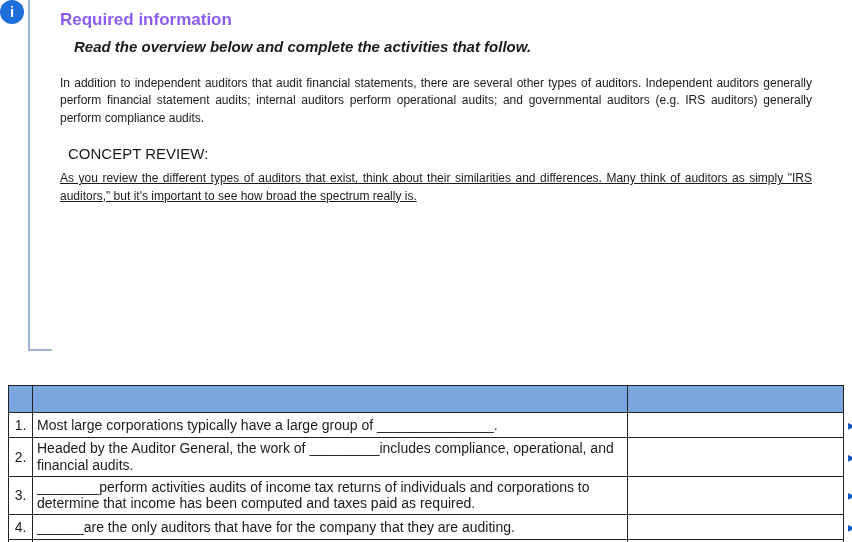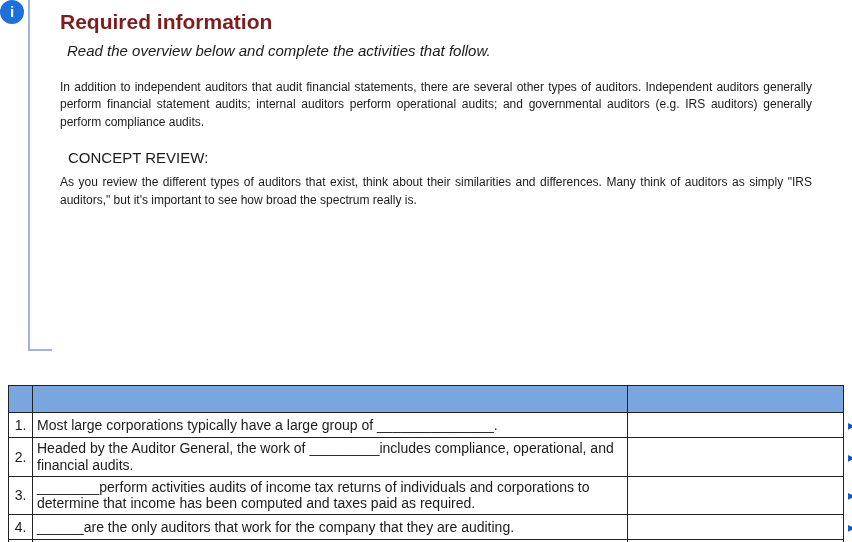--- a/index.html
+++ b/index.html
@@ -47,34 +47,35 @@
   }
   .info-card {
     position: absolute;
     left: 52px;
     top: 0px;
     width: 776px;
     box-sizing: border-box;
     padding: 4px 16px 28px 8px;
   }
   .req-title {
-    color: #7f1d1d;
+    color: #8b5cf6;
     font-weight: 700;
-    font-size: 21px;
+    font-size: 17px;
     margin: 6px 0 8px 0;
   }
   .subtitle {
     font-weight: 700;
     font-size: 15px;
     margin: 0 0 10px 0;
   }
   .instructions {
     font-style: italic;
     font-size: 15px;
-    margin: 0 0 20px 7px;
+    margin: 0 0 20px 14px;
+    font-weight: bold;
   }
   .body-text {
     font-size: 12px;
     line-height: 1.45;
     text-align: justify;
     margin: 0 0 18px 0;
   }
   .concept-head {
     font-size: 15px;
     margin: 8px;
@@ -146,21 +147,21 @@
   <div class="info-icon">i</div>
 
   <div class="connector-vert"></div>
   <div class="connector-horz"></div>
 
   <div class="info-card">
     <div class="req-title">Required information</div>
     <div class="instructions">Read the overview below and complete the activities that follow.</div>
     <div class="body-text">In addition to independent auditors that audit financial statements, there are several other types of auditors. Independent auditors generally perform financial statement audits; internal auditors perform operational audits; and governmental auditors (e.g. IRS auditors) generally perform compliance audits.</div>
     <div class="concept-head">CONCEPT REVIEW:</div>
-    <div class="body-text" style="margin-bottom:12px;">As you review the different types of auditors that exist, think about their similarities and differences. Many think of auditors as simply "IRS auditors," but it's important to see how broad the spectrum really is.</div>
+    <div class="body-text" style="margin-bottom:12px;text-decoration:underline;">As you review the different types of auditors that exist, think about their similarities and differences. Many think of auditors as simply "IRS auditors," but it's important to see how broad the spectrum really is.</div>
   </div>
 
   <div class="questions-region">
     <table class="q-table">
       <colgroup>
         <col class="num">
           <col class="txt">
           <col class="ans">
       </colgroup>
       <tbody>
@@ -192,21 +193,21 @@
           <td class="num">3.</td>
           <td class="prompt">________perform activities audits of income tax returns of individuals and corporations to determine that income has been computed and taxes paid as required.</td>
           <td class="answer">
             <input class="answer-input" value="" style="">
             <span class="answer-chevron">▸</span>
           </td>
         </tr>
 
         <tr>
           <td class="num">4.</td>
-          <td class="prompt">______are the only auditors that work for the company that they are auditing.</td>
+          <td class="prompt">______are the only auditors that have for the company that they are auditing.</td>
           <td class="answer">
             <input class="answer-input" value="" style="">
             <span class="answer-chevron">▸</span>
           </td>
         </tr>
 
         <tr>
           <td class="num">5.</td>
           <td class="prompt">________ are required to be public accountants.</td>
           <td class="answer">

